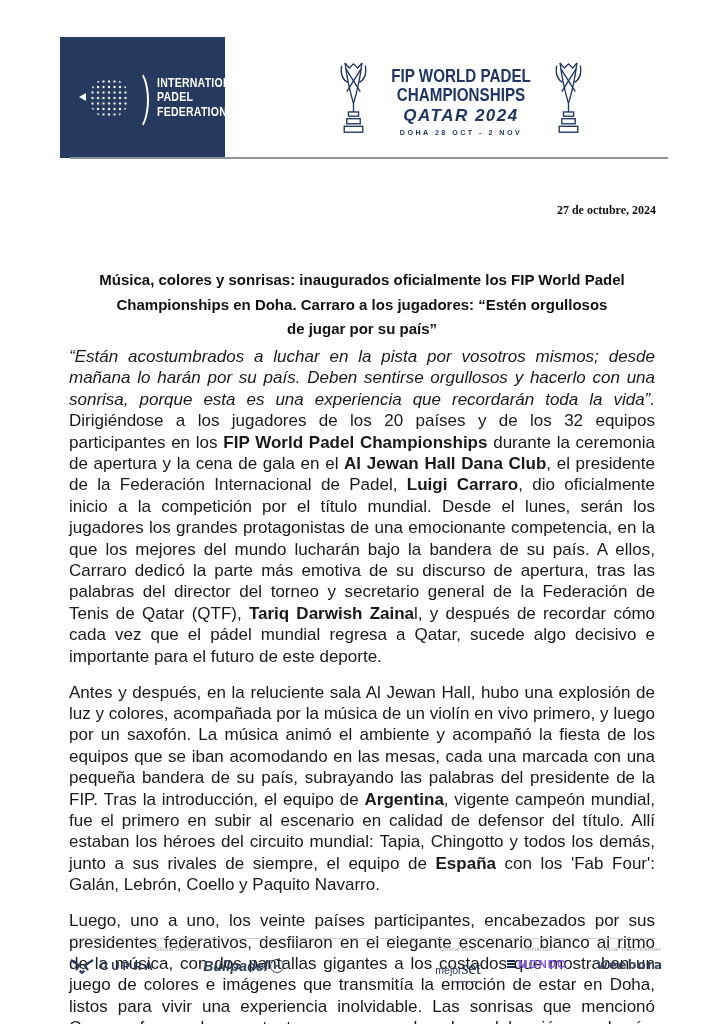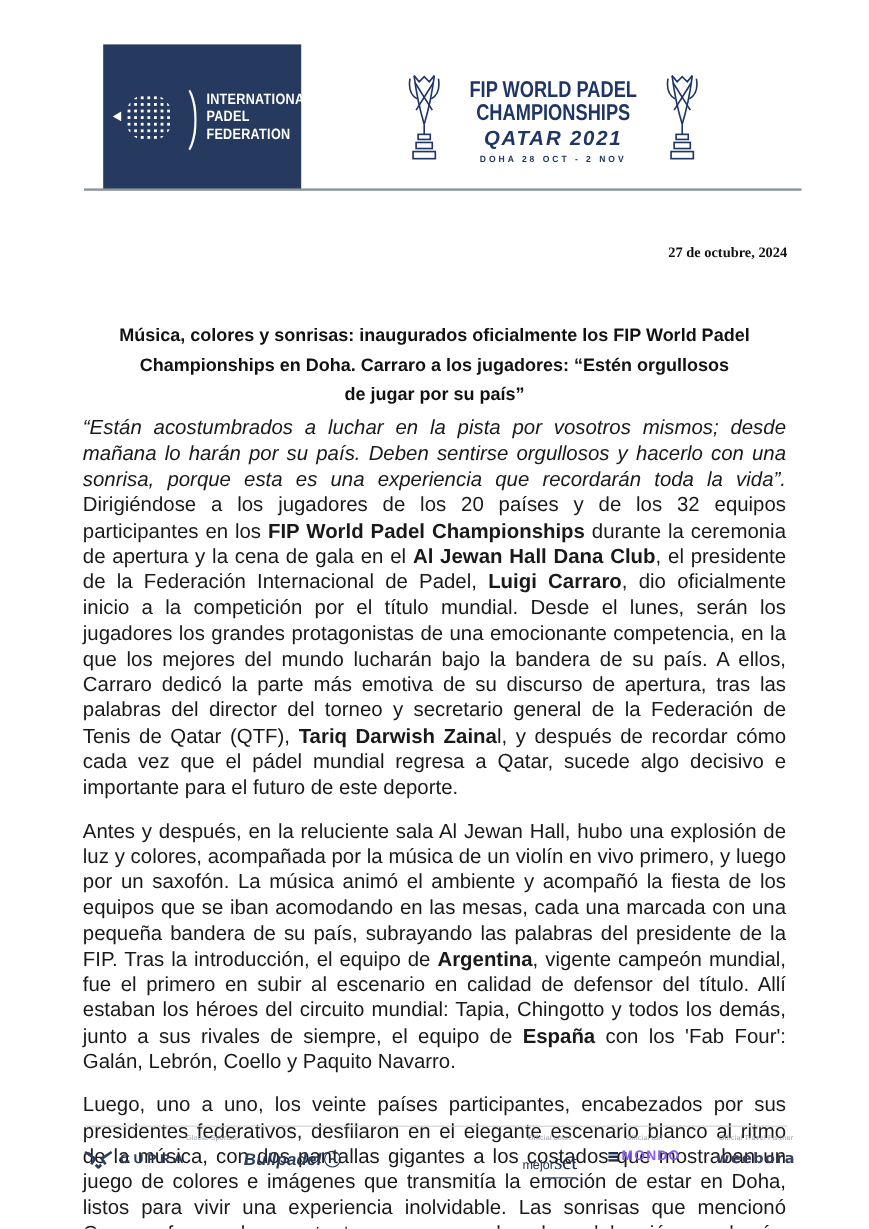--- a/index.html
+++ b/index.html
@@ -1,20 +1,20 @@
 <!DOCTYPE html>
 <html><head>
 <meta charset="utf-8">
 <style>
   html,body{margin:0;padding:0;background:#ffffff;}
   body{width:724px;height:1024px;position:relative;font-family:"Liberation Sans",sans-serif;overflow:hidden;}
 
   
-  .ipf-block{position:absolute;left:86px;top:37px;width:165px;height:121px;background:#253a5e;
-             display:flex;align-items:center;box-sizing:border-box;padding-left:16px;gap:12px;}
+  .ipf-block{position:absolute;left:60px;top:37px;width:165px;height:121px;background:#253a5e;
+             display:flex;align-items:center;box-sizing:border-box;padding-left:27px;gap:12px;}
   .ipf-icon{position:relative;width:58px;height:62px;flex:none;}
   .ipf-dots{position:absolute;left:2px;top:11px;width:40px;height:40px;border-radius:50%;
             background:radial-gradient(circle,#ffffff 1.1px,rgba(255,255,255,0) 1.5px);
             background-size:5.5px 5.5px;background-position:center;}
   .ipf-arc{position:absolute;left:36px;top:2px;width:22px;height:58px;border:2.5px solid transparent;
            border-right-color:#ffffff;border-radius:50%;}
   .ipf-tri{position:absolute;left:-8px;top:26px;width:0;height:0;
            border-top:4.5px solid transparent;border-bottom:4.5px solid transparent;border-right:7px solid #ffffff;}
   .ipf-text{color:#ffffff;font-weight:bold;font-size:12.5px;line-height:14.5px;
             transform:scaleX(0.84);transform-origin:left center;letter-spacing:.3px;white-space:nowrap;}
@@ -99,21 +99,21 @@
         <path d="M25,9 L8,36"></path>
       <path d="M16,50 L16,60"></path>
       <rect x="10" y="60" width="12" height="5"></rect>
       <rect x="8" y="68" width="16" height="6"></rect>
       <rect x="5" y="77" width="22" height="7"></rect>
     </g>
   </svg>
   <div class="fip-text">
     <div class="fip-l1">FIP WORLD PADEL</div>
     <div class="fip-l2">CHAMPIONSHIPS</div>
-    <div class="fip-l3">QATAR 2021</div>
+    <div class="fip-l3">QATAR 2024</div>
     <div class="fip-l4">DOHA 28 OCT - 2 NOV</div>
   </div>
   <svg class="trophy" width="27" height="86" viewBox="0 0 32 94">
     <g stroke="#1e3566" stroke-width="1.6" fill="none">
       <path d="M2,5 C0,16 4,22 9,25"></path>
         <path d="M30,5 C32,16 28,22 23,25"></path>
       <path d="M6,2 C9,26 13,40 16,50"></path>
         <path d="M26,2 C23,26 19,40 16,50"></path>
       <path d="M6,2 L11,8 L16,3 L21,8 L26,2"></path>
       <path d="M7,9 L24,36"></path>

